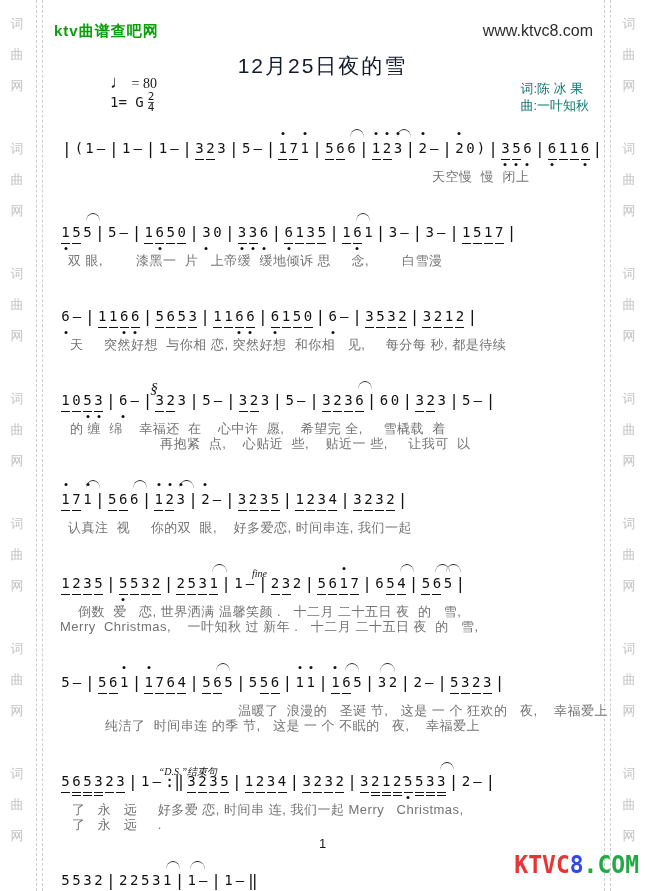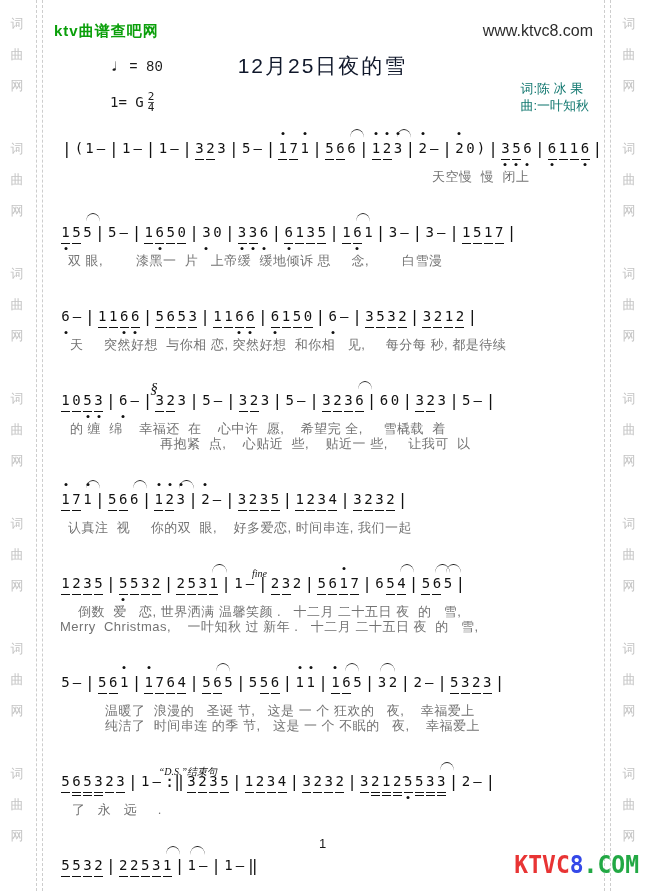--- a/index.html
+++ b/index.html
@@ -13,22 +13,22 @@
   .margin-chars span{line-height:31px;height:31px;}
   .margin-chars .gap{height:32px;}
   .margin-rule{position:absolute;top:0;bottom:0;width:5px;
         border-left:1px dashed #cdcdcd;border-right:1px dashed #cdcdcd;}
   .margin-rule.left{left:36px;}
   .margin-rule.right{left:604px;}
   
   .site-name{position:absolute;left:54px;top:22px;color:#0a9f0a;font-weight:bold;
         font-size:15px;letter-spacing:1px;cursor:pointer;}
   .site-url{position:absolute;right:52px;top:22px;font-size:16px;color:#2d2d2d;cursor:pointer;}
-  .tempo{position:absolute;left:110px;top:56px;font-size:14px;
-        font-family:Liberation Mono, monospace;}
+  .tempo{position:absolute;left:110px;top:72px;font-size:14px;
+        font-family:Liberation Serif, serif;}
   .tempo .q{font-size:18px;}
   .song-title{position:absolute;left:0;right:0;top:52px;text-align:center;
         font-size:21px;letter-spacing:2px;color:#0f172a;}
   .credits{position:absolute;right:56px;top:80px;font-size:13px;line-height:17px;
         text-align:left;color:#0f766e;}
   .keysig{position:absolute;left:110px;top:92px;font-size:14px;
         font-family:"DejaVu Sans Mono",monospace;}
   .frac{display:inline-block;vertical-align:-4px;text-align:center;font-size:11px;
         line-height:10px;margin-left:4px;}
   .frac i{display:block;font-style:normal;}
@@ -166,25 +166,26 @@
         <div class="notes-row"><span class="note u1">1<i class="hi"></i></span><span class="note u1">7</span><span class="note">1<i class="hi"></i><i class="arc"></i></span><span class="bar">|</span><span class="note u1">5</span><span class="note u1">6</span><span class="note">6<i class="arc"></i></span><span class="bar">|</span><span class="note u1">1<i class="hi"></i></span><span class="note u1">2<i class="hi"></i></span><span class="note">3<i class="hi"></i><i class="arc"></i></span><span class="bar">|</span><span class="note">2<i class="hi"></i></span><span class="dash">–</span><span class="bar">|</span><span class="note u1">3</span><span class="note u1">2</span><span class="note u1">3</span><span class="note u1">5</span><span class="bar">|</span><span class="note u1">1</span><span class="note u1">2</span><span class="note u1">3</span><span class="note u1">4</span><span class="bar">|</span><span class="note u1">3</span><span class="note u1">2</span><span class="note u1">3</span><span class="note u1">2</span><span class="bar">|</span></div>
         <div class="lyric-row" style="padding-left: 8px;">认真注  视     你的双  眼,    好多爱恋, 时间串连, 我们一起</div>
       </div>
       <div class="sys">
         <div class="notes-row"><span class="note u1">1</span><span class="note u1">2</span><span class="note u1">3</span><span class="note u1">5</span><span class="bar">|</span><span class="note u1">5<i class="lo"></i></span><span class="note u1">5</span><span class="note u1">3</span><span class="note u1">2</span><span class="bar">|</span><span class="note u1">2</span><span class="note u1">5</span><span class="note u1">3</span><span class="note u1">1<i class="arc"></i></span><span class="bar">|</span><span class="note">1</span><span class="dash">–</span><span class="mark"><b>fine</b></span><span class="bar">|</span><span class="note u1">2</span><span class="note u1">3</span><span class="note">2</span><span class="bar">|</span><span class="note u1">5</span><span class="note u1">6</span><span class="note u1">1<i class="hi"></i></span><span class="note u1">7</span><span class="bar">|</span><span class="note">6</span><span class="note u1">5</span><span class="note u1">4<i class="arc"></i></span><span class="bar">|</span><span class="note u1">5</span><span class="note u1">6<i class="arc"></i></span><span class="note">5<i class="arc"></i></span><span class="bar">|</span></div>
         <div class="lyric-row" style="padding-left: 18px;">倒数  爱   恋, 世界洒满 温馨笑颜 .   十二月 二十五日 夜  的   雪,</div>
         <div class="lyric-row" style="padding-left: 0px;">Merry  Christmas,    一叶知秋 过 新年 .   十二月 二十五日 夜  的   雪,</div>
       </div>
       <div class="sys">
         <div class="notes-row"><span class="note">5</span><span class="dash">–</span><span class="bar">|</span><span class="note u1">5</span><span class="note u1">6</span><span class="note">1<i class="hi"></i></span><span class="bar">|</span><span class="note u1">1<i class="hi"></i></span><span class="note u1">7</span><span class="note u1">6</span><span class="note u1">4</span><span class="bar">|</span><span class="note u1">5</span><span class="note u1">6<i class="arc"></i></span><span class="note">5</span><span class="bar">|</span><span class="note">5</span><span class="note u1">5</span><span class="note u1">6</span><span class="bar">|</span><span class="note">1<i class="hi"></i></span><span class="note">1<i class="hi"></i></span><span class="bar">|</span><span class="note u1">1<i class="hi"></i></span><span class="note u1">6<i class="arc"></i></span><span class="note">5</span><span class="bar">|</span><span class="note">3<i class="arc"></i></span><span class="note">2</span><span class="bar">|</span><span class="note">2</span><span class="dash">–</span><span class="bar">|</span><span class="note u1">5</span><span class="note u1">3</span><span class="note u1">2</span><span class="note u1">3</span><span class="bar">|</span></div>
-        <div class="lyric-row" style="padding-left: 45px;">温暖了  浪漫的   圣诞 节,   这是 一 个 狂欢的   夜,    幸福爱上</div>
+        <div class="lyric-row" style="padding-left: 45px; text-align: right;">温暖了  浪漫的   圣诞 节,   这是 一 个 狂欢的   夜,    幸福爱上</div>
         <div class="lyric-row" style="padding-left: 45px;">纯洁了  时间串连 的季 节,   这是 一 个 不眠的   夜,    幸福爱上</div>
       </div>
       <div class="sys">
         <div class="notes-row"><span class="note u1">5</span><span class="note u2">6<em></em></span><span class="note u2">5<em></em></span><span class="note u2">3<em></em></span><span class="note u1">2</span><span class="note u1">3</span><span class="bar">|</span><span class="note">1</span><span class="dash">–</span><span class="mark"><b>“D.S.”结束句</b></span><span class="bar">:‖</span><span class="note u1">3</span><span class="note u1">2</span><span class="note u1">3</span><span class="note u1">5</span><span class="bar">|</span><span class="note u1">1</span><span class="note u1">2</span><span class="note u1">3</span><span class="note u1">4</span><span class="bar">|</span><span class="note u1">3</span><span class="note u1">2</span><span class="note u1">3</span><span class="note u1">2</span><span class="bar">|</span><span class="note u1">3</span><span class="note u2">2<em></em></span><span class="note u2">1<em></em></span><span class="note u2">2<em></em></span><span class="note u1">5<i class="lo"></i></span><span class="note u2">5<em></em></span><span class="note u2">3<em></em></span><span class="note u2">3<em></em><i class="arc"></i></span><span class="bar">|</span><span class="note">2</span><span class="dash">–</span><span class="bar">|</span></div>
+        <div class="lyric-row" style="padding-left: 12px;">了   永   远     好多爱 恋, 时间串 连, 我们一起 Merry   Christmas,</div>
         <div class="lyric-row" style="padding-left: 12px;">了   永   远     .</div>
       </div>
       <div class="sys">
         <div class="notes-row"><span class="note u1">5</span><span class="note u1">5</span><span class="note u1">3</span><span class="note u1">2</span><span class="bar">|</span><span class="note u1">2</span><span class="note u2">2</span><span class="note u2">5</span><span class="note u1">3</span><span class="note u1">1<i class="arc"></i></span><span class="bar">|</span><span class="note">1<i class="arc"></i></span><span class="dash">–</span><span class="bar">|</span><span class="note">1</span><span class="dash">–</span><span class="bar">‖</span></div>
       </div>
     </div>
 
   <div class="page-num">1</div>
 
   <div class="logo"><span style="color: rgb(232, 52, 52);">KTVC</span><span style="color: rgb(52, 72, 232);">8</span><span style="color: rgb(34, 168, 68);">.COM</span></div>

